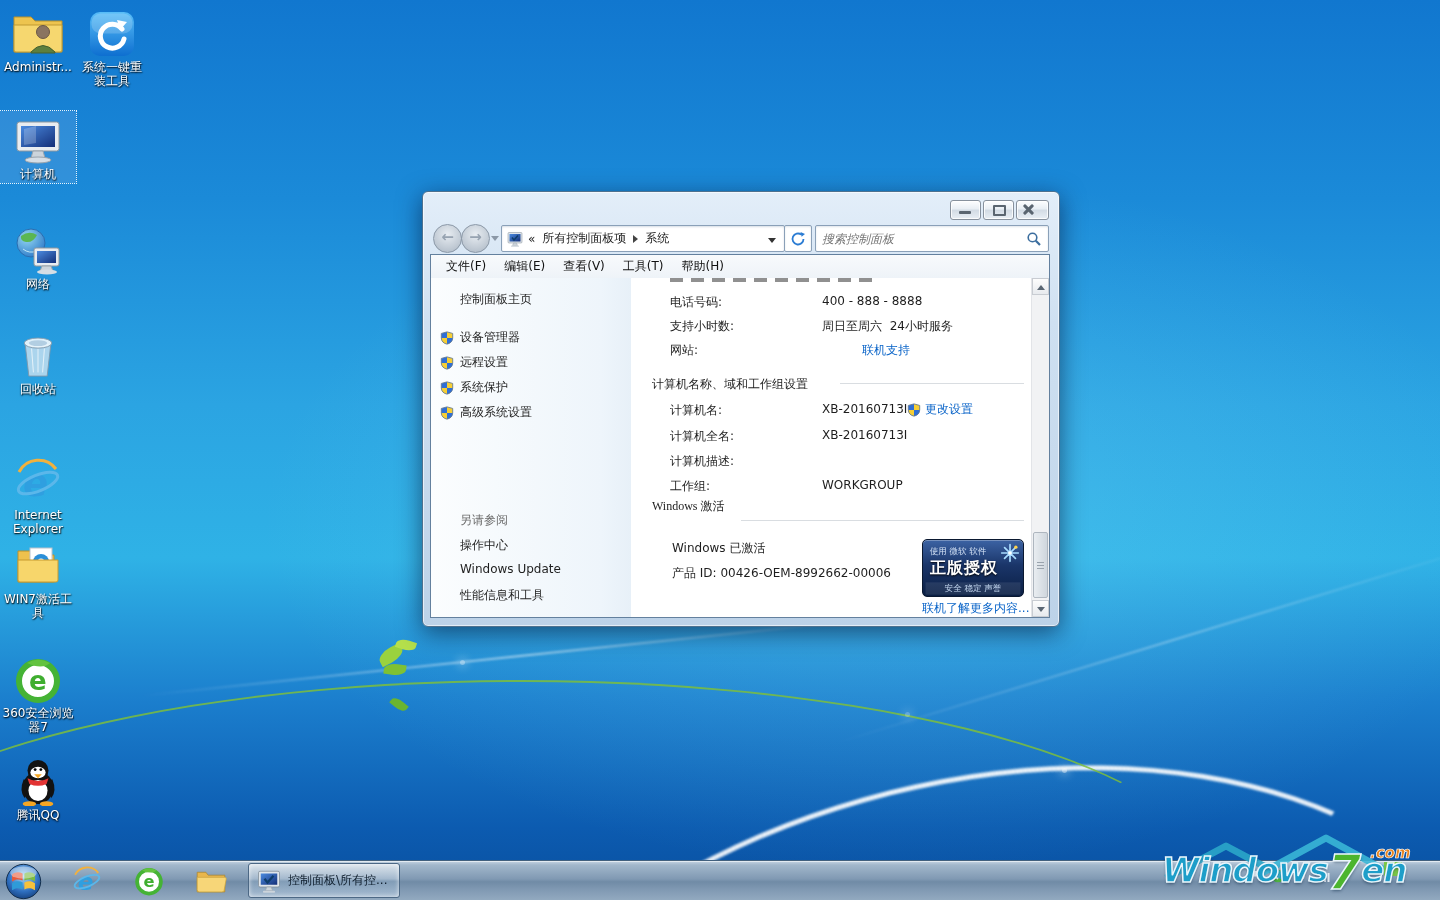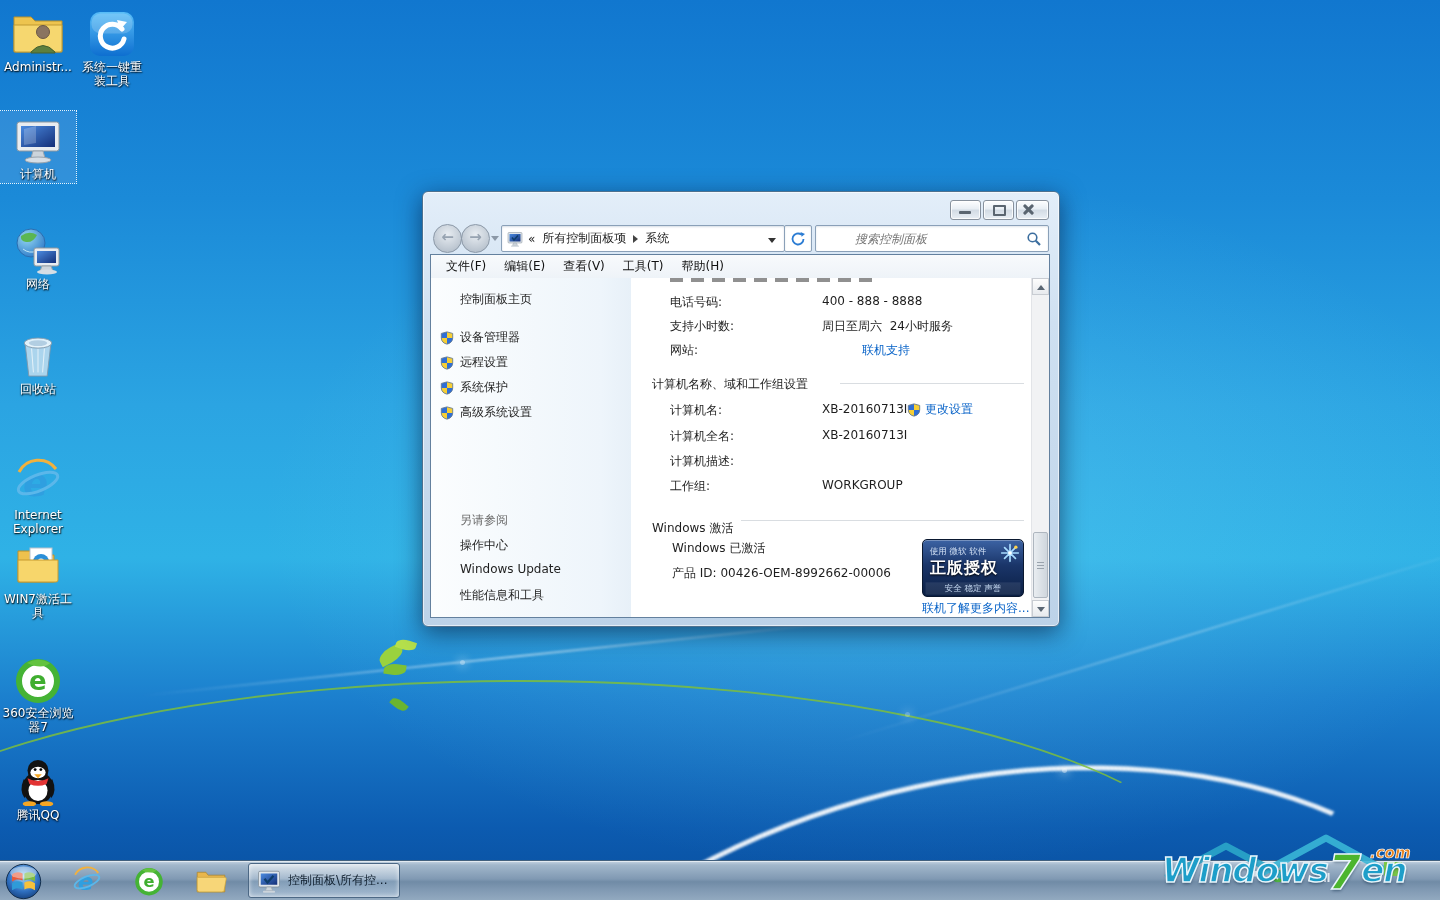--- a/index.html
+++ b/index.html
@@ -37,21 +37,21 @@
     color:#97a3b1;font-size:15px;line-height:25px;text-align:center;font-weight:bold;}
   .addr{position:absolute;left:78px;top:33px;width:282px;height:25px;background:#fff;border:1px solid #8aa0b8;
     border-radius:2px;display:flex;align-items:center;box-shadow:inset 0 1px 2px rgba(90,120,150,.25);}
   .addr .txt{color:#1d1d1d;}
   .crumb-sep{width:0;height:0;border-left:5px solid #444;border-top:4px solid transparent;border-bottom:4px solid transparent;margin:0 7px;}
   .dd{width:0;height:0;border-top:5px solid #333;border-left:4px solid transparent;border-right:4px solid transparent;}
   .refresh{position:absolute;left:361px;top:33px;width:26px;height:25px;background:#fff;border:1px solid #8aa0b8;border-radius:2px;
     display:flex;align-items:center;justify-content:center;cursor:pointer;box-shadow:inset 0 1px 2px rgba(90,120,150,.2);}
   .searchbox{position:absolute;left:392px;top:33px;width:232px;height:25px;background:#fff;border:1px solid #8aa0b8;border-radius:2px;
     display:flex;align-items:center;box-shadow:inset 0 1px 2px rgba(90,120,150,.2);}
-  .searchbox input{flex:1;border:none;outline:none;font:italic 12px "DejaVu Sans","Liberation Sans",sans-serif;color:#6f6f6f;padding:0 6px;background:transparent;margin-left:33px;}
+  .searchbox input{flex:1;border:none;outline:none;font:italic 12px "DejaVu Sans","Liberation Sans",sans-serif;color:#6f6f6f;padding:0 6px;background:transparent;}
   .client{position:absolute;left:7px;top:62px;width:620px;height:364px;background:#fff;border:1px solid #63809e;box-sizing:border-box;}
   .menubar{position:absolute;left:0;top:0;right:0;height:23px;background:linear-gradient(180deg,#f8fafc,#eef3f8);
     border-bottom:1px solid #dfe5ec;display:flex;align-items:center;padding-left:6px;}
   .menubar span{padding:3px 9px;color:#111;cursor:pointer;}
   .wbody{position:absolute;left:0;top:23px;right:0;bottom:0;}
   .sidepane{position:absolute;left:0;top:0;width:200px;bottom:0;background:linear-gradient(90deg,#fbfdfe,#eef5fb 85%,#e7f0f8);}
   .sitem{position:absolute;left:29px;color:#1f1f1f;cursor:pointer;white-space:nowrap;}
   .shielded{display:flex;align-items:center;gap:6px;left:9px;}
   .gray{color:#6d6d6d;cursor:default;}
   .contentpane{position:absolute;left:200px;top:0;right:17px;bottom:0;background:#fff;overflow:hidden;}
@@ -433,21 +433,21 @@
             <span class="val">XB-20160713I</span>
           </div>
           <div class="crow" style="top:175px;">
             <span class="lbl">计算机描述:</span>
             <span class="val"></span>
           </div>
           <div class="crow" style="top:200px;">
             <span class="lbl">工作组:</span>
             <span class="val">WORKGROUP</span>
           </div>
-          <div class="sechead" style="top:242px;">Windows 激活</div>
+          <div class="sechead" style="top:220px;font-family:Liberation Serif, serif;">Windows 激活</div>
           <div class="secline" style="left:110px;top:242px;width:283px;"></div>
           <div class="abs" style="left:41px;top:262px;color:#1e1e1e;">Windows 已激活</div>
           <div class="abs" style="left:41px;top:287px;color:#1e1e1e;white-space:pre;">产品 ID: 00426-OEM-8992662-00006</div>
           <div class="badge">
             <svg width="20" height="20" style="position:absolute;right:3px;top:3px;">
                 <use href="#sym-star"></use>
               </svg>
             <div class="t">使用 微软 软件</div>
             <div class="m">正版授权</div>
             <div class="b">安全 稳定 声誉</div>

